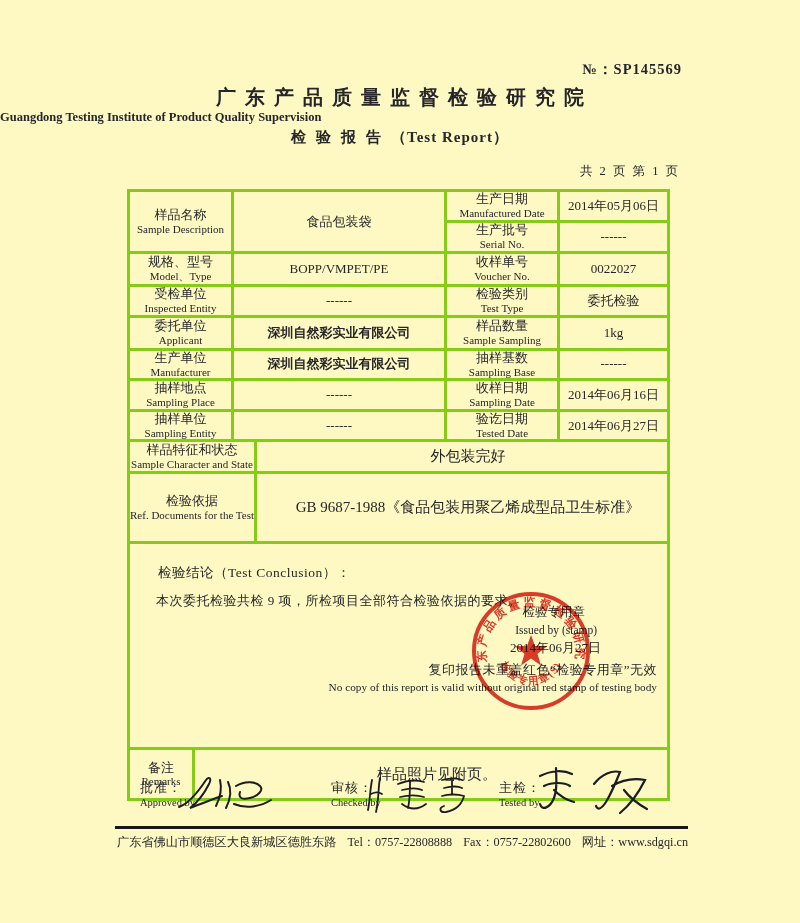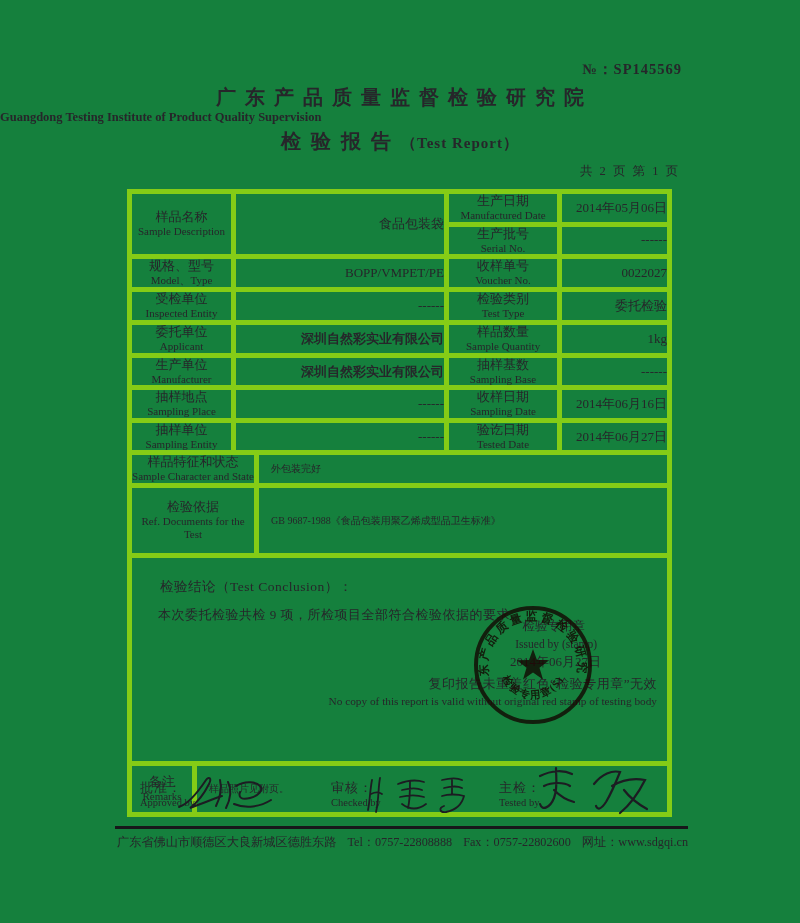--- a/index.html
+++ b/index.html
@@ -3,42 +3,42 @@
 <meta charset="utf-8">
 <style>
   html,body { margin:0; padding:0; }
   body {
     width:800px; height:923px; position:relative;
     background:#ffffff;
     font-family:"Liberation Serif","DejaVu Serif",serif;
     color:#26262a;
     overflow:hidden;
   }
-  .page { position:absolute; inset:0; background:#15803d; }
+  .page { position:absolute; inset:0; background:#fef9c3; }
 
   
   .report-no { position:absolute; top:60px; right:118px; font-size:14.5px; font-weight:bold; letter-spacing:1px; }
   .institute-cn { position:absolute; top:84px; left:0; width:100%; text-align:center;
                   font-size:20px; font-weight:bold; letter-spacing:9px; text-indent:9px; }
   .institute-en { position:absolute; top:110px; left:0; width:100%; text-align:left;
                   font-size:12.5px; font-weight:bold; }
   .report-title { position:absolute; top:128px; left:0; width:100%; text-align:center; font-weight:bold; }
-  .report-title .t-cn { font-size:20px; letter-spacing:10px; }
+  .report-title .t-cn { font-size:15px; letter-spacing:10px; }
   .report-title .t-en { font-size:15px; letter-spacing:1px; }
   .page-info { position:absolute; top:163px; right:120px; font-size:12.5px; letter-spacing:2px; }
 
   
   .info-table-wrap { position:absolute; left:127px; top:189px; }
   table.info { border-collapse:collapse; table-layout:fixed; width:541px; }
-  table.info td { border:5px solid #84cc16; padding:0; vertical-align:middle; overflow:hidden; }
+  table.info td { border:3px solid #84cc16; padding:0; vertical-align:middle; overflow:hidden; }
   .lbl { text-align:center; line-height:1.15; }
   .lbl .cn { font-size:13px; display:block; }
   .lbl .en { font-size:11px; display:block; }
-  .val { text-align:right; font-size:13px; }
-  .val-left { text-align:left; font-size:10px; padding-left:12px !important; }
+  .val { text-align:center; font-size:13px; }
+  .val-left { text-align:center; font-size:15px; padding-left:12px !important; }
 
   
   .conclusion-box { position:relative; width:100%; height:203px; }
   .conclusion-heading { position:absolute; left:28px; top:20px; font-size:13.5px; font-weight:normal; letter-spacing:.5px; }
   .conclusion-body { position:absolute; left:26px; top:48px; font-size:13px; letter-spacing:.5px; }
   .stamp-text { position:absolute; right:10px; top:60px; text-align:right; }
   .stamp-text .l1 { font-size:12.5px; margin-right:72px;text-align:right; }
   .stamp-text .l2 { font-size:11.5px; margin-right:60px; margin-top:3px; }
   .stamp-text .l3 { font-size:13px; margin-right:56px; margin-top:3px; }
   .stamp-text .l4 { font-size:13px; margin-top:4px; letter-spacing:.5px; }
@@ -124,21 +124,21 @@
         <td class="val">委托检验</td>
       </tr>
       <tr style="height:33px">
         <td colspan="2" class="lbl">
           <span class="cn">委托单位</span>
           <span class="en">Applicant</span>
         </td>
         <td colspan="2" class="val" style="font-weight:bold">深圳自然彩实业有限公司</td>
         <td class="lbl">
           <span class="cn">样品数量</span>
-          <span class="en">Sample Quantity</span>
+          <span class="en">Sample Sampling</span>
         </td>
         <td class="val">1kg</td>
       </tr>
       <tr style="height:30px">
         <td colspan="2" class="lbl">
           <span class="cn">生产单位</span>
           <span class="en">Manufacturer</span>
         </td>
         <td colspan="2" class="val" style="font-weight:bold">深圳自然彩实业有限公司</td>
         <td class="lbl">

